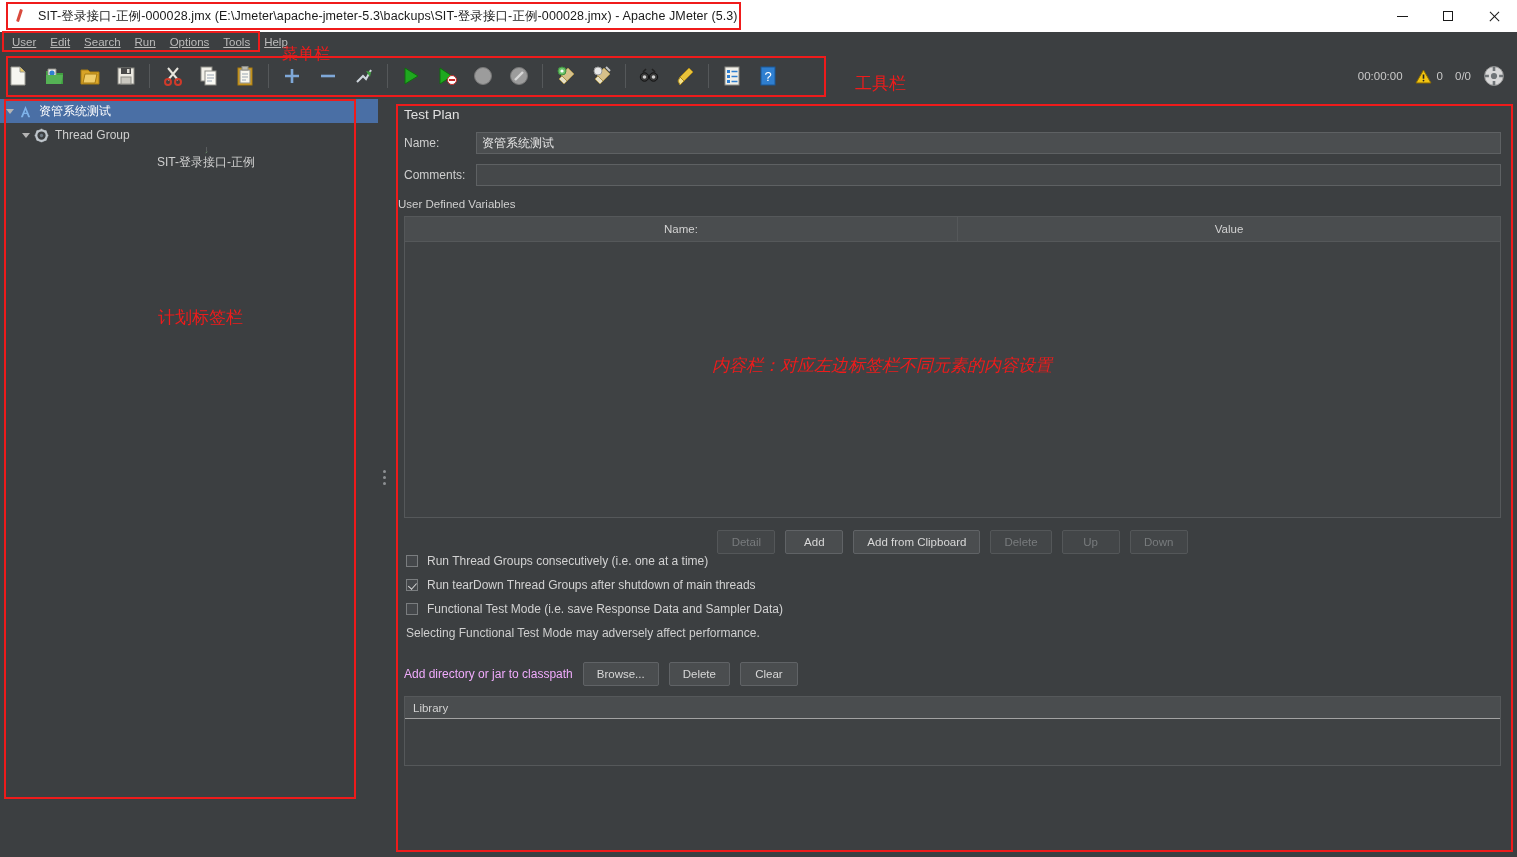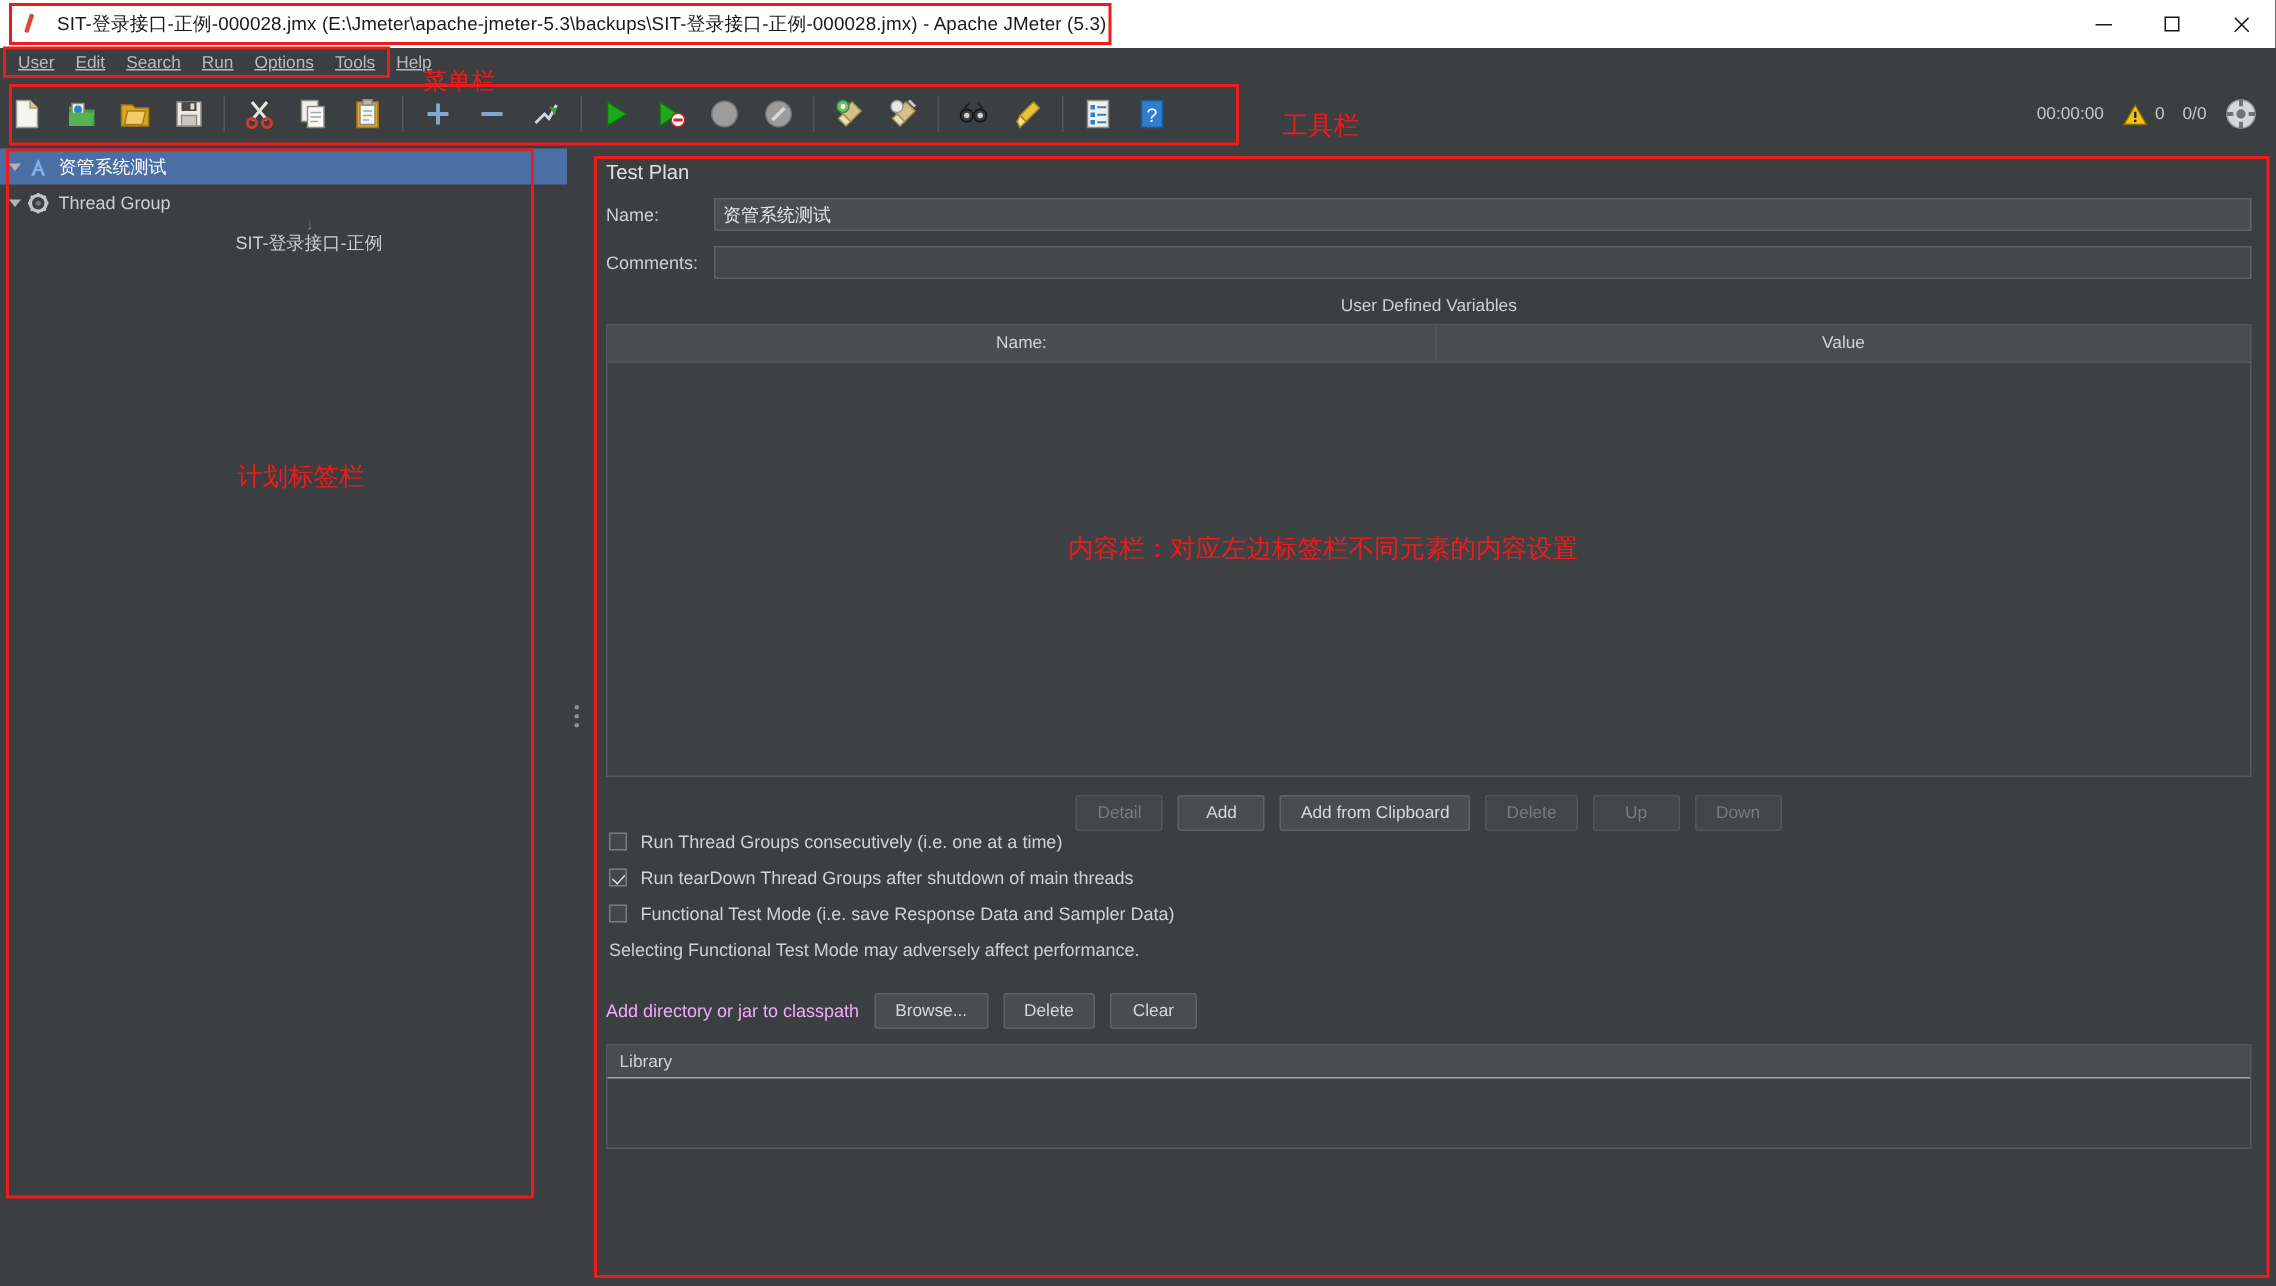--- a/index.html
+++ b/index.html
@@ -99,21 +99,21 @@
 
   .field-row { display:flex; align-items:center; margin-bottom:10px; }
   .field-label { width:78px; font-size:12px; color:#cfcfcf; padding-left:6px; }
   .field-input {
     flex:1; height:22px; background:#4b4e50; border:1px solid #5e6163;
     color:#e6e6e6; font-size:12px; padding:1px 5px; display:flex; align-items:center;
     margin-right:6px;
   }
   .field-input.empty { background:#45484a; }
 
-  .udv-title { text-align:center; font-size:11.5px; color:#cfcfcf; margin:12px 0 6px; }
+  .udv-title { font-size:11.5px; color:#cfcfcf; margin:12px 0 6px; }
   .table-wrap { border:1px solid #55585a; background:#3f4244; height:302px; margin:0 6px; }
   .thead { display:flex; height:25px; background:#4a4d4f; border-bottom:1px solid #55585a; }
   .th { font-size:11.5px; color:#d2d2d2; display:flex; align-items:center; justify-content:center; }
   .th.name { flex: 0 0 553px; border-right:1px solid #55585a; }
   .th.value { flex:1; }
   .tbody { height:276px; }
 
   .btn-row { display:flex; justify-content:center; gap:10px; margin-top:12px; }
   .btn {
     min-width:58px; height:24px; padding:0 13px; border:1px solid #606366;
@@ -361,21 +361,21 @@
       <span class="tw">
           <i class="tri-down"></i>
         </span>
       <svg width="15" height="15" viewBox="0 0 16 16" style="margin-right:6px">
         <path d="M8 2l5 12h-2.2L8 6.4 5.2 14H3z" fill="#7fb3ea"></path>
         <path d="M5.6 10h4.8" stroke="#7fb3ea" stroke-width="1.5"></path>
       </svg>
       <span>资管系统测试</span>
     </div>
 
-    <div class="tree-row" style="padding-left:2px;">
+    <div class="tree-row" style="padding-left:18px;">
       <span class="tw">
           <i class="tri-down"></i>
         </span>
       <svg width="15" height="15" viewBox="0 0 16 16" style="margin-right:6px">
         <circle cx="8" cy="8" r="5.6" fill="none" stroke="#bfc6cc" stroke-width="2.4"></circle>
         <circle cx="8" cy="8" r="1.8" fill="#6f7a84"></circle>
         <path d="M8 0.7v2.4M8 12.9v2.4M0.7 8h2.4M12.9 8h2.4M2.8 2.8l1.7 1.7M11.5 11.5l1.7 1.7M13.2 2.8l-1.7 1.7M4.5 11.5l-1.7 1.7" stroke="#bfc6cc" stroke-width="1.8"></path>
       </svg>
       <span>Thread Group</span>
     </div>
@@ -465,15 +465,15 @@
   <div class="anno-box" style="left:2px; top:31px; width:258px; height:21px;"></div>
   <div class="anno-text" style="left:282px; top:44px; font-size:16px;">菜单栏</div>
 
   <div class="anno-box" style="left:6px; top:56px; width:820px; height:41px;"></div>
   <div class="anno-text" style="left:855px; top:72px; font-size:17px;">工具栏</div>
 
   <div class="anno-box" style="left:4px; top:99px; width:352px; height:700px;"></div>
   <div class="anno-text" style="left:158px; top:306px; font-size:17px;">计划标签栏</div>
 
   <div class="anno-box" style="left:396px; top:104px; width:1117px; height:748px;"></div>
-  <div class="anno-text" style="left:712px; top:354px; font-size:17px;">内容栏：对应左边标签栏不同元素的内容设置</div>
+  <div class="anno-text" style="left:712px; top:354px; font-size:17px;font-style:italic;">内容栏：对应左边标签栏不同元素的内容设置</div>
 
 </div>
 
 </body></html>

